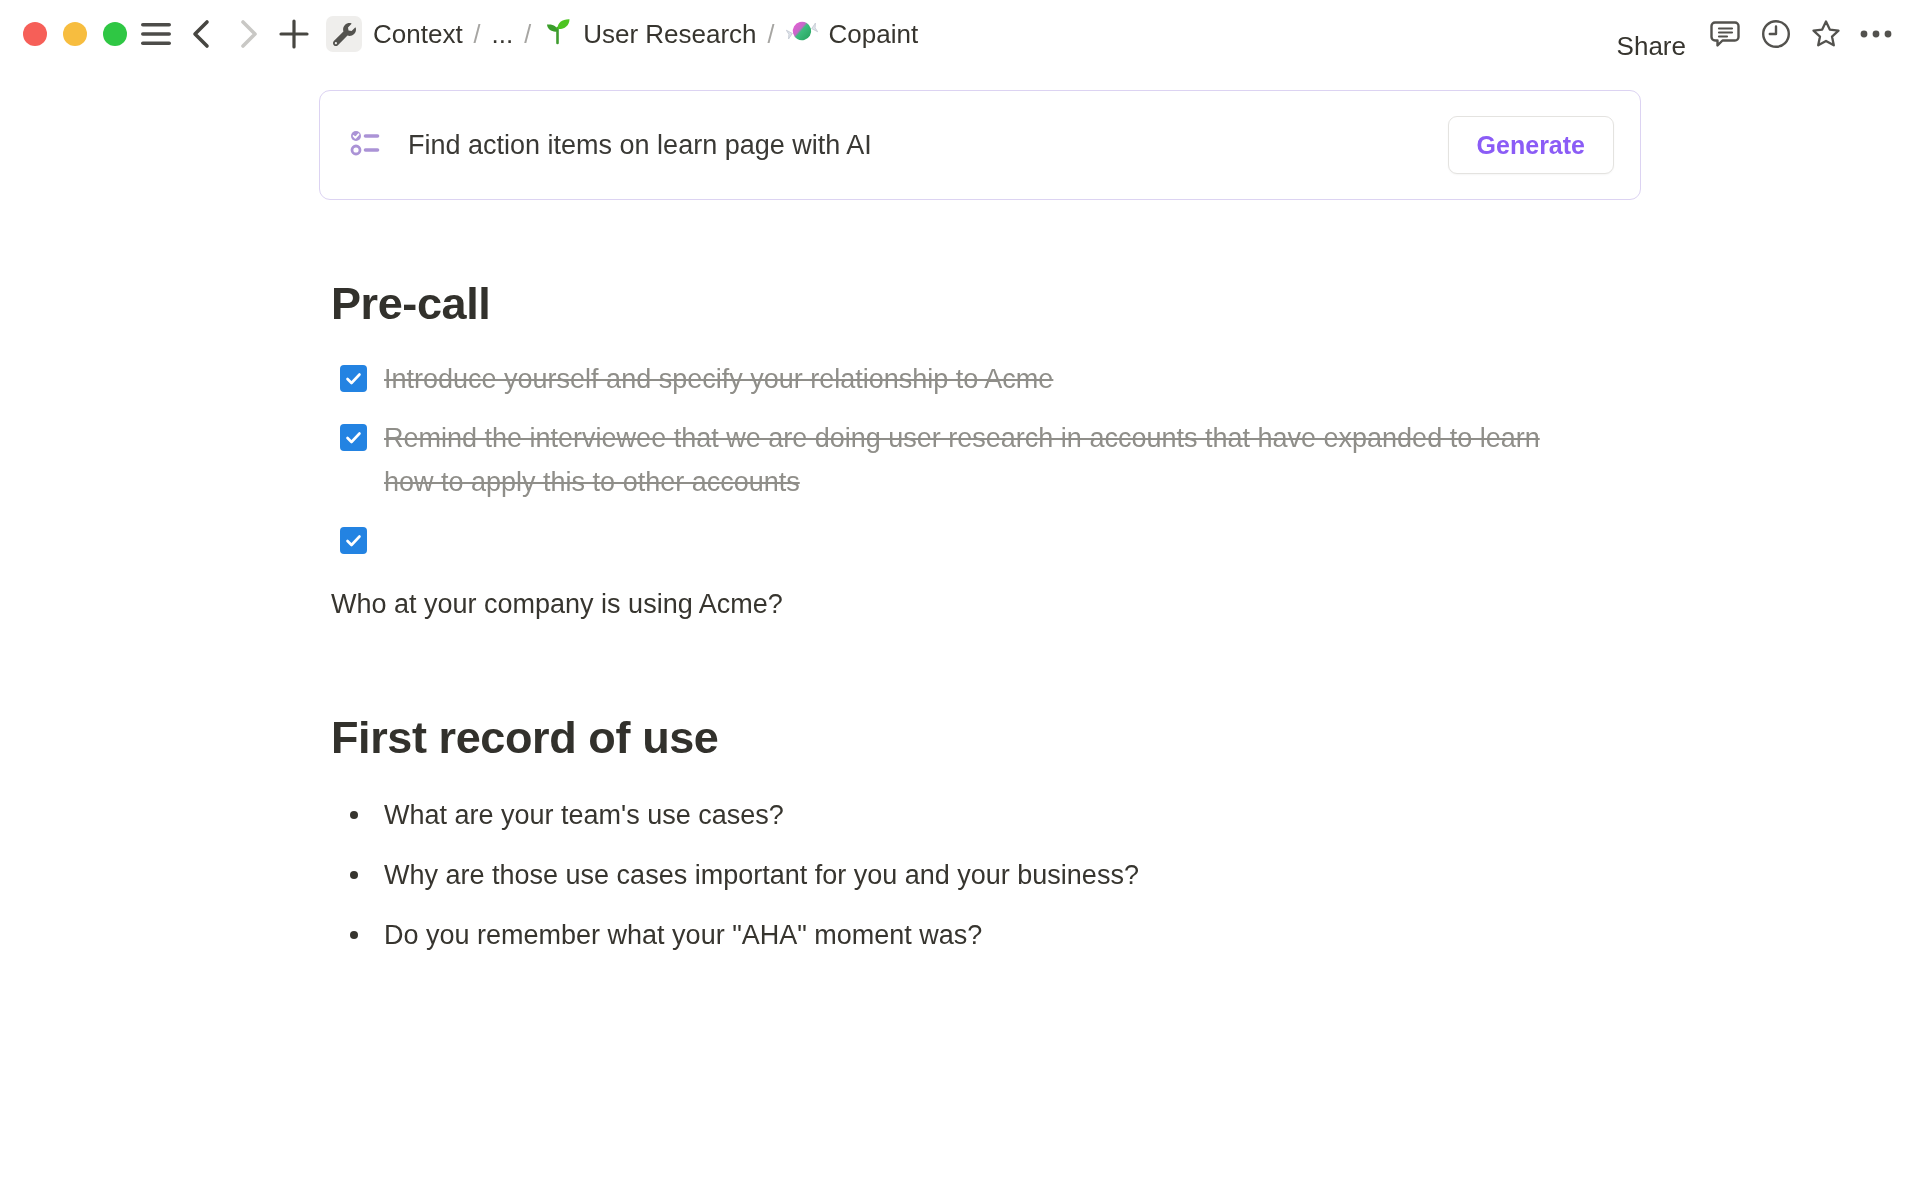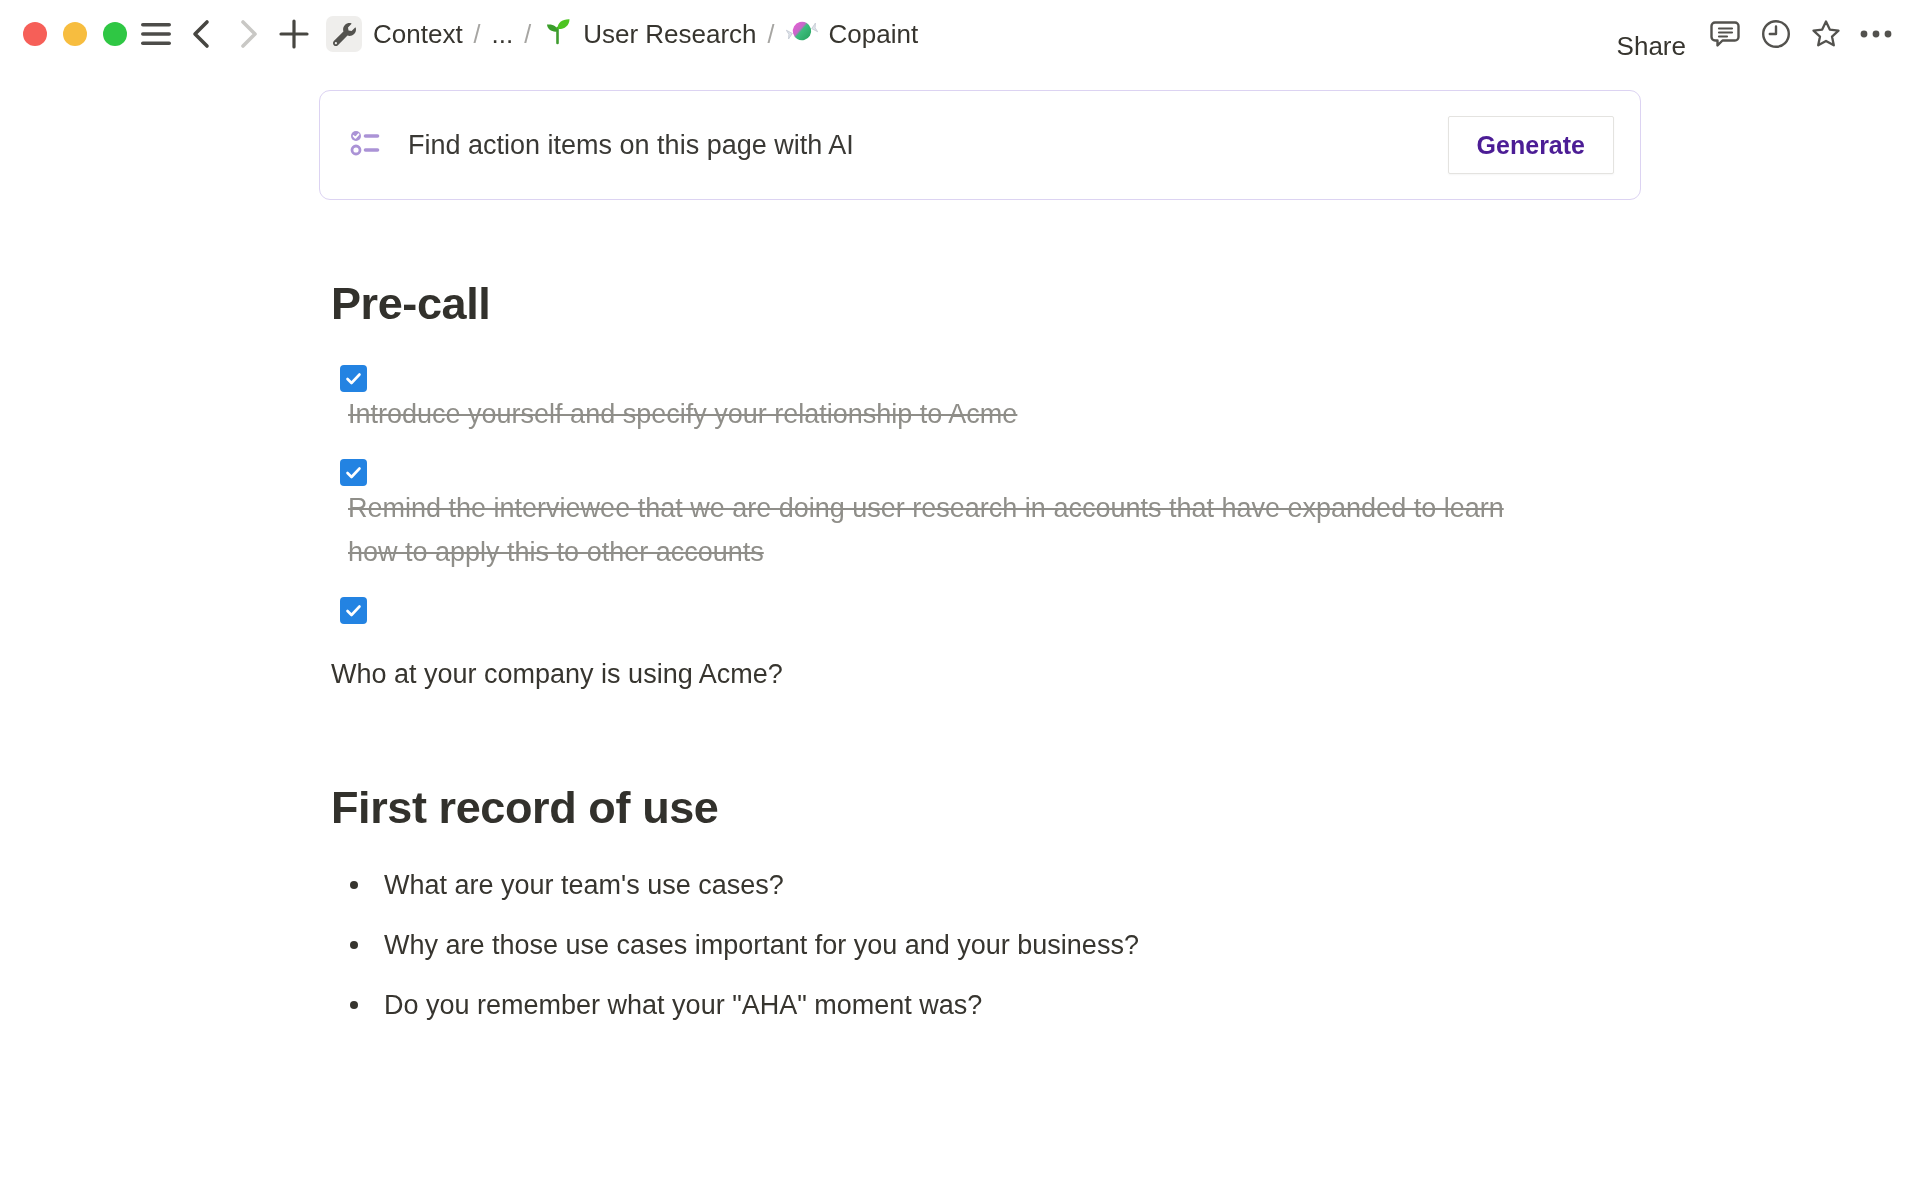--- a/index.html
+++ b/index.html
@@ -48,37 +48,37 @@
 
   
   .page { width:1322px; margin:22px 0 0 319px; }
   .ai-banner {
     height:110px; border:1.5px solid #dcd3f2; border-radius:11px;
     display:flex; align-items:center; padding:0 26px 0 28px; background:#fff;
   }
   .ai-banner-text { margin-left:26px; font-size:27px; color:#3a3935; }
   .generate-btn {
     margin-left:auto; height:58px; padding:0 28px; background:#fff;
-    border:1px solid #e4e3e0; border-radius:2px; cursor:pointer;
+    border:1px solid #e4e3e0; border-radius:9px; cursor:pointer;
     font-family:"Liberation Sans", sans-serif; font-size:25px; font-weight:700;
-    color:#4c1d95; box-shadow:0 1px 2px rgba(0,0,0,0.04);
+    color:#8b5cf6; box-shadow:0 1px 2px rgba(0,0,0,0.04);
   }
 
   
   .content { margin-left:12px; width:1280px; }
   h1 {
     font-size:45px; line-height:56px; font-weight:700; color:#32312c;
     letter-spacing:-0.4px; margin:0;
   }
   .h-precall { margin-top:76px; }
   .h-context { margin-top:80px; }
   .h-firstpoint { margin-top:84px; }
 
   .todo-list { margin-top:25px; }
-  .todo-row { display:flex; align-items:flex-start; margin-bottom:15px;flex-direction:column; }
+  .todo-row { display:flex; align-items:flex-start; margin-bottom:15px; }
   .checkbox {
     width:27px; height:27px; flex:0 0 27px; margin:8px 0 0 9px;
     background:#2383e2; border-radius:4px; border:none; cursor:pointer;
     display:flex; align-items:center; justify-content:center; padding:0;
   }
   .todo-text {
     margin-left:17px; font-size:27px; line-height:44px; max-width:1212px;
     color:#8f8e89; text-decoration:line-through; cursor:text;
   }
 
@@ -208,21 +208,21 @@
   <section class="ai-banner">
     <span>
       <svg width="34" height="34" viewBox="0 0 34 34" fill="none">
         <circle cx="8" cy="10" r="5" fill="#ab93d6"></circle>
         <path d="M5.6 10 L7.4 11.9 L10.5 8.3" stroke="#ffffff" stroke-width="1.8" stroke-linecap="round" stroke-linejoin="round"></path>
         <path d="M17.5 10 H29.5" stroke="#ab93d6" stroke-width="3.6" stroke-linecap="round"></path>
         <circle cx="8" cy="24" r="4" fill="none" stroke="#ab93d6" stroke-width="2.8"></circle>
         <path d="M17.5 24 H29.5" stroke="#ab93d6" stroke-width="3.6" stroke-linecap="round"></path>
       </svg>
     </span>
-    <span class="ai-banner-text">Find action items on this page with AI</span>
+    <span class="ai-banner-text">Find action items on learn page with AI</span>
     <button class="generate-btn">Generate</button>
   </section>
 
   <div class="content">
 
     <h1 class="h-precall">Pre-call</h1>
 
     <div class="todo-list">
       <div class="todo-row">
         <button class="checkbox">

